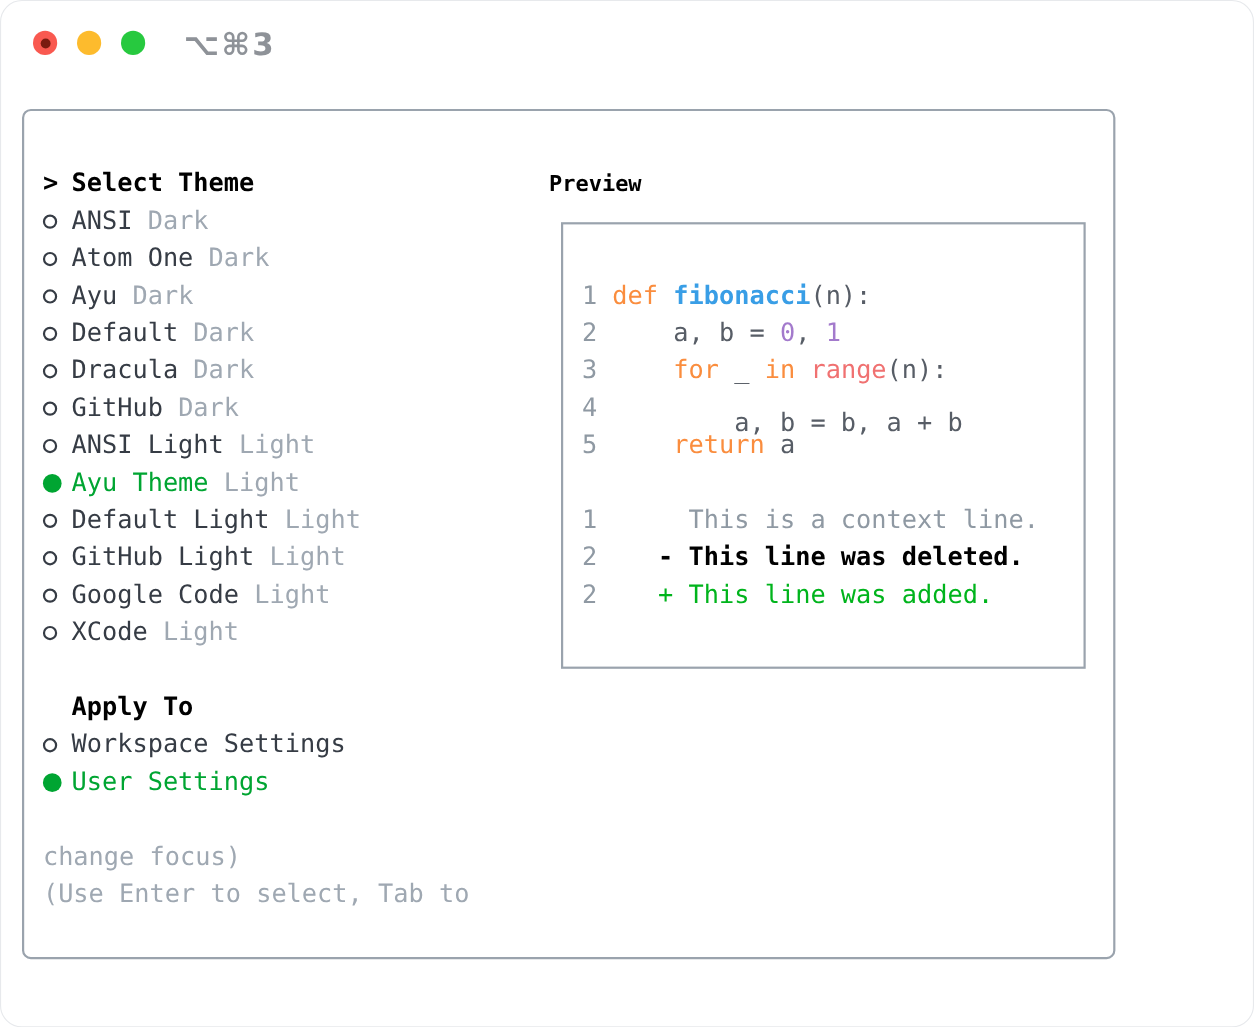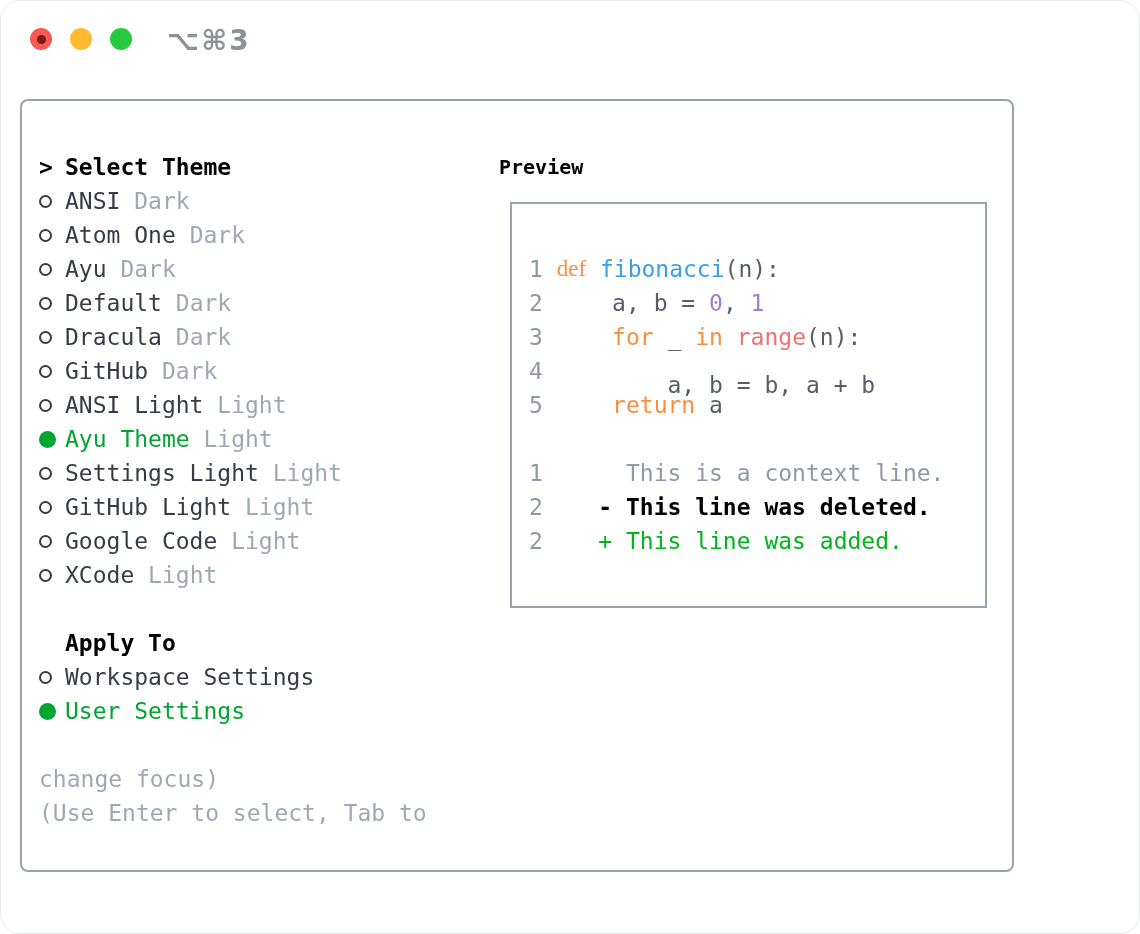--- a/index.html
+++ b/index.html
@@ -75,21 +75,21 @@
 
       <div id="theme-items">
           <div class="row"><span class="marker"><span class="circle"></span></span><span class="label">ANSI</span><span class="variant"> Dark</span></div>
           <div class="row"><span class="marker"><span class="circle"></span></span><span class="label">Atom One</span><span class="variant"> Dark</span></div>
           <div class="row"><span class="marker"><span class="circle"></span></span><span class="label">Ayu</span><span class="variant"> Dark</span></div>
           <div class="row"><span class="marker"><span class="circle"></span></span><span class="label">Default</span><span class="variant"> Dark</span></div>
           <div class="row"><span class="marker"><span class="circle"></span></span><span class="label">Dracula</span><span class="variant"> Dark</span></div>
           <div class="row"><span class="marker"><span class="circle"></span></span><span class="label">GitHub</span><span class="variant"> Dark</span></div>
           <div class="row"><span class="marker"><span class="circle"></span></span><span class="label">ANSI Light</span><span class="variant"> Light</span></div>
           <div class="row"><span class="marker"><span class="circle sel"></span></span><span class="label sel">Ayu Theme</span><span class="variant"> Light</span></div>
-          <div class="row"><span class="marker"><span class="circle"></span></span><span class="label">Settings Light</span><span class="variant"> Light</span></div>
+          <div class="row"><span class="marker"><span class="circle"></span></span><span class="label">Default Light</span><span class="variant"> Light</span></div>
           <div class="row"><span class="marker"><span class="circle"></span></span><span class="label">GitHub Light</span><span class="variant"> Light</span></div>
           <div class="row"><span class="marker"><span class="circle"></span></span><span class="label">Google Code</span><span class="variant"> Light</span></div>
           <div class="row"><span class="marker"><span class="circle"></span></span><span class="label">XCode</span><span class="variant"> Light</span></div>
         </div>
 
       <div class="row"></div>
 
       <div class="row">
         <span class="marker"></span>
         <span class="htext">Apply To</span>
@@ -103,21 +103,21 @@
       <div class="row"></div>
 
       <div class="row hint-row">change focus)</div>
       <div class="row hint-row">(Use Enter to select, Tab to</div>
     </div>
 
     <div class="preview-title">Preview</div>
 
     <div class="preview-box">
       <div id="code-lines">
-          <div class="code-row"><span style="color: rgb(143, 153, 163);">1 </span><span style="color: rgb(250, 141, 62); font-family: Liberation Serif, serif;">def</span><span style="color: rgb(87, 93, 102);"> </span><span style="color: rgb(57, 158, 230);">fibonacci</span><span style="color: rgb(87, 93, 102);">(n):</span></div>
+          <div class="code-row"><span style="color: rgb(143, 153, 163);">1 </span><span style="color: rgb(250, 141, 62);">def</span><span style="color: rgb(87, 93, 102);"> </span><span style="color: rgb(57, 158, 230); font-weight: bold;">fibonacci</span><span style="color: rgb(87, 93, 102);">(n):</span></div>
           <div class="code-row"><span style="color: rgb(143, 153, 163);">2</span><span style="color: rgb(87, 93, 102);">     a, b = </span><span style="color: rgb(163, 122, 204);">0</span><span style="color: rgb(87, 93, 102);">, </span><span style="color: rgb(163, 122, 204);">1</span></div>
           <div class="code-row"><span style="color: rgb(143, 153, 163);">3</span><span style="color: rgb(87, 93, 102);">     </span><span style="color: rgb(250, 141, 62);">for</span><span style="color: rgb(87, 93, 102);"> _ </span><span style="color: rgb(250, 141, 62);">in</span><span style="color: rgb(87, 93, 102);"> </span><span style="color: rgb(240, 113, 113);">range</span><span style="color: rgb(87, 93, 102);">(n):</span></div>
           <div class="code-row"><span style="color: rgb(143, 153, 163);">4</span><span style="color: rgb(87, 93, 102); margin-top: 28px;">         a, b = b, a + b</span></div>
           <div class="code-row"><span style="color: rgb(143, 153, 163);">5</span><span style="color: rgb(87, 93, 102);">     </span><span style="color: rgb(250, 141, 62);">return</span><span style="color: rgb(87, 93, 102);"> a</span></div>
           <div class="code-row"></div>
           <div class="code-row"><span style="color: rgb(143, 153, 163);">1</span><span style="color: rgb(143, 153, 163); text-align: center;">      This is a context line.</span></div>
           <div class="code-row"><span style="color: rgb(143, 153, 163);">2</span><span style="color: rgb(87, 93, 102);">    </span><span style="color: #000000; font-weight: bold;">- This line was deleted.</span></div>
           <div class="code-row"><span style="color: rgb(143, 153, 163);">2</span><span style="color: rgb(87, 93, 102);">    </span><span style="color: rgb(0, 180, 28);">+ This line was added.</span></div>
         </div>
     </div>

